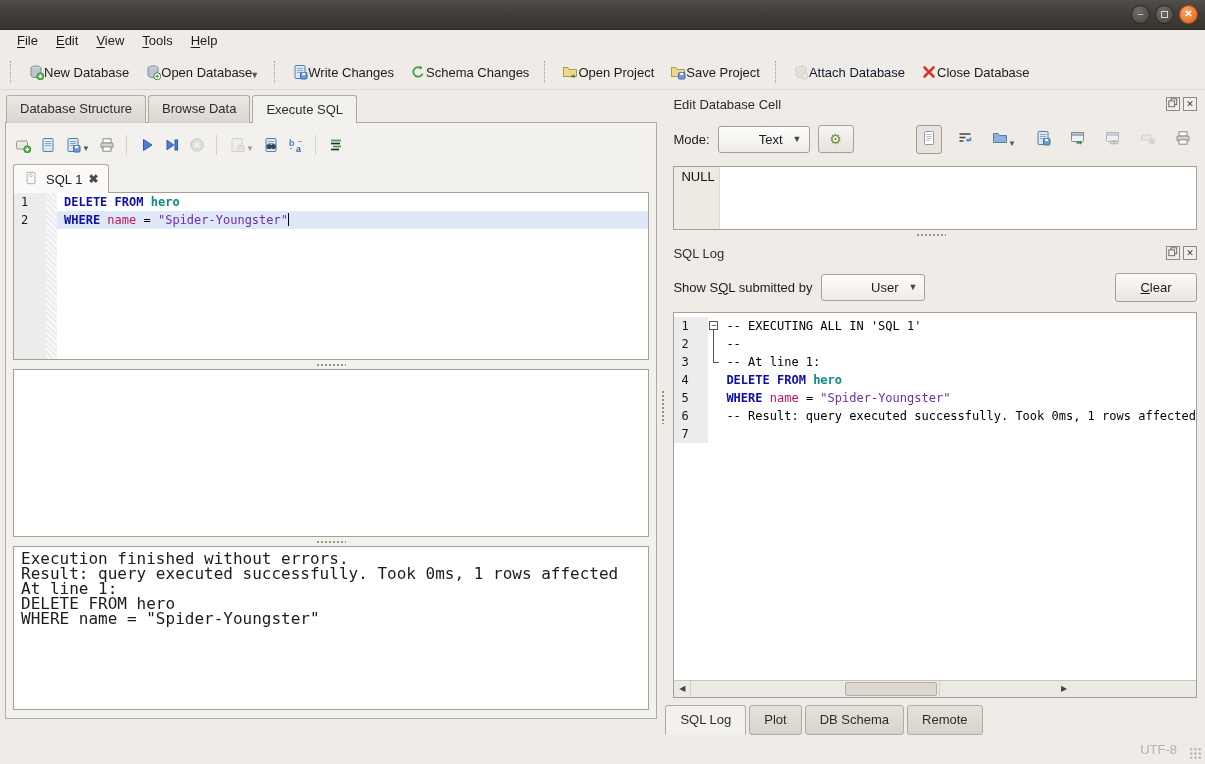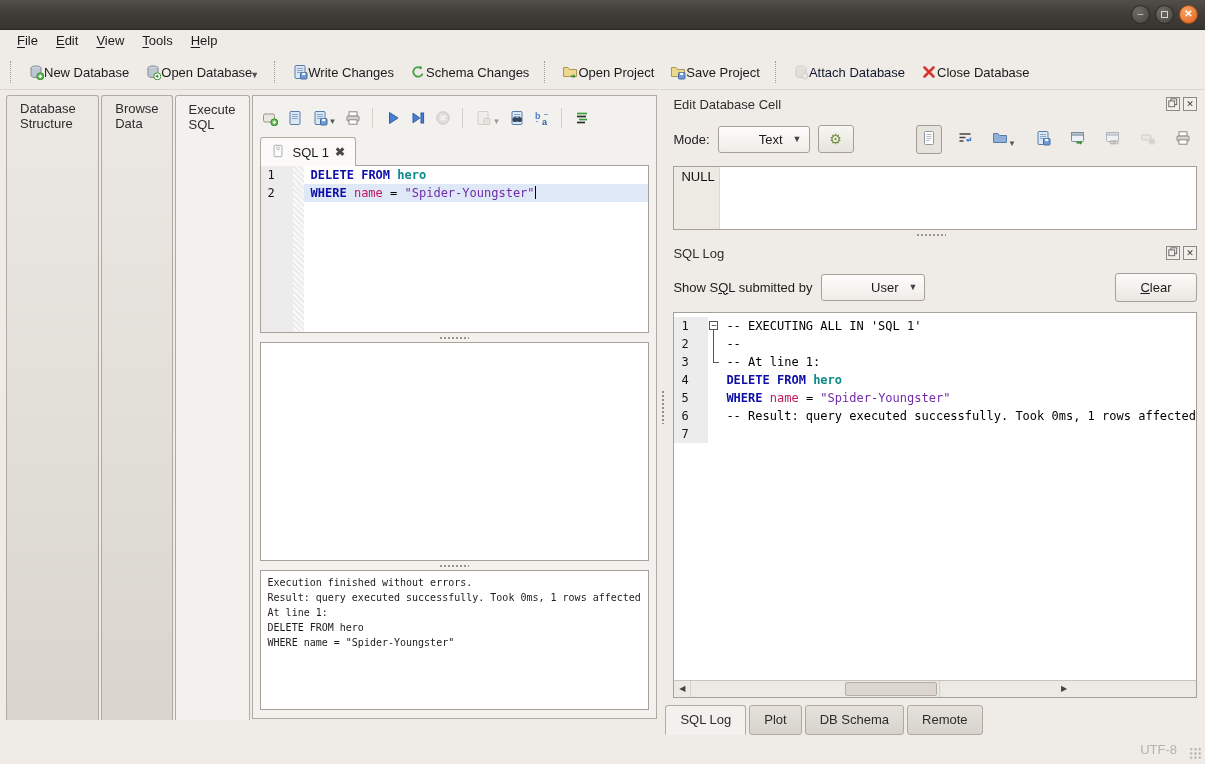--- a/index.html
+++ b/index.html
@@ -25,21 +25,21 @@
   .tbtn{display:flex;align-items:center;gap:0;padding:5px 8px;border-radius:3px;white-space:nowrap}
   .tbtn.disabled{color:#0f172a}
   .tbtn .dd{font-size:9px;color:#555;margin-left:-2px;align-self:flex-end}
   .tsep{width:3px;height:22px;border-left:1px dotted #a49d94;margin:0 7px}
 
   .icon{display:inline-block;width:16px;height:16px;line-height:0}
   .icon svg{display:block}
 
   
   .main{display:flex;height:645px}
-  .left{width:704px;display:flex;flex-direction:row;padding:5px 0 16px 5px}
+  .left{width:704px;display:flex;flex-direction:column;padding:5px 0 16px 5px}
   .vsplit{width:7px;position:relative}
   .vsplit .handle{position:absolute;top:300px;left:2px;width:4px;height:34px;background-image:radial-gradient(#938d84 1px,transparent 1.3px);background-size:4px 4px}
   .right{flex:1;display:flex;flex-direction:column;padding:0 8px 0 0}
 
   
   .main-tabs{display:flex;position:relative;z-index:2;margin-bottom:-1px;padding-left:1px}
   .tab{padding:5px 13px 6px 13px;border:1px solid #b1aaa1;border-bottom:none;background:linear-gradient(#ecE9e4,#d9d5ce);margin-right:2px;border-radius:3px 3px 0 0;color:#2c2c2c}
   .tab.active{background:#f3f1ee;padding-top:6px;position:relative}
 
   .frame{border:1px solid #b1aaa1;background:#f3f1ee;flex:1;margin-right:2px;display:flex;flex-direction:column;padding:7px 7px 8px 7px}
@@ -71,21 +71,21 @@
   .tk-id{color:#be185d}
   .tk-str{color:#6f2da8}
   .tk-cmt{color:#000000}
   .tk-pl{color:#000}
   .cursor{display:inline-block;width:1px;height:13px;background:#000;vertical-align:-2px}
 
   .hsplit{height:9px;position:relative}
   .hsplit .handle{position:absolute;left:50%;top:3px;width:30px;height:4px;margin-left:-15px;background-image:radial-gradient(#9b958c 0.9px,transparent 1.2px);background-size:4px 4px}
 
   .results{flex:1;border:1px solid #a7a098;background:#fff}
-  .message{height:140px;border:1px solid #a7a098;background:#fff;padding:4px 7px;font-size:10px;line-height:15px;white-space:pre;overflow:hidden}
+  .message{height:164px;border:1px solid #a7a098;background:#fff;padding:4px 7px;font-size:16px;line-height:15px;white-space:pre;overflow:hidden}
 
   
   .dock-header{display:flex;align-items:center;height:22px;margin:3px 0 0 8px}
   .dock-title{flex:1;color:#2d2d2d}
   .dock-btn{width:14px;height:14px;border:1px solid #8f8a81;background:#f1efeb;margin-left:3px;font-size:9px;line-height:12px;text-align:center;color:#3c3c3c}
 
   .mode-row{display:flex;align-items:center;gap:8px;margin:9px 0 0 8px;height:30px}
   .combo{display:flex;align-items:center;justify-content:flex-end;height:27px;background:linear-gradient(#fefdfc,#efece7);border:1px solid #a7a098;border-radius:3px;padding:0 7px;gap:10px}
   .combo .arr{font-size:9px;color:#444}
   .gear-btn{width:36px;height:28px;border:1px solid #a7a098;border-radius:3px;background:linear-gradient(#f7f5f2,#e7e4de);text-align:center;line-height:26px;font-size:14px;color:#6f8f3a}

